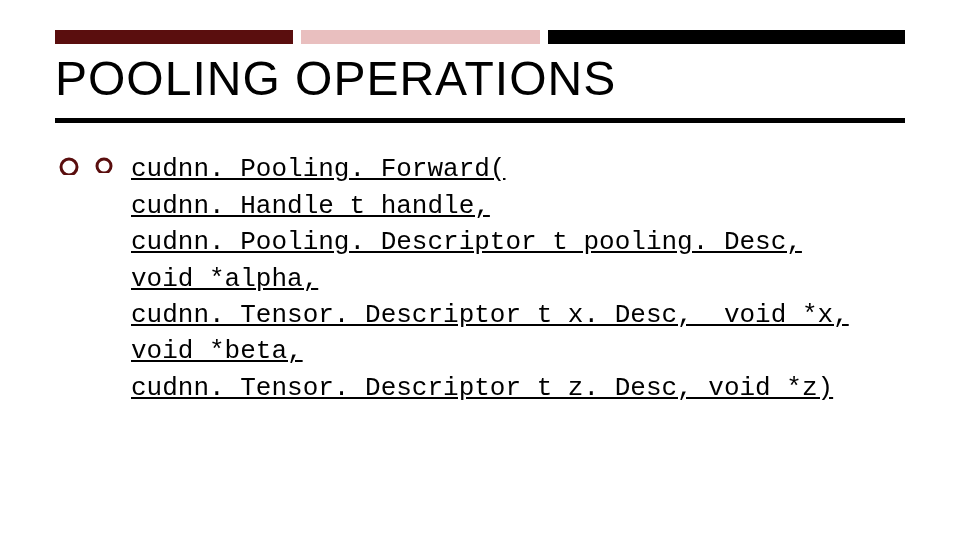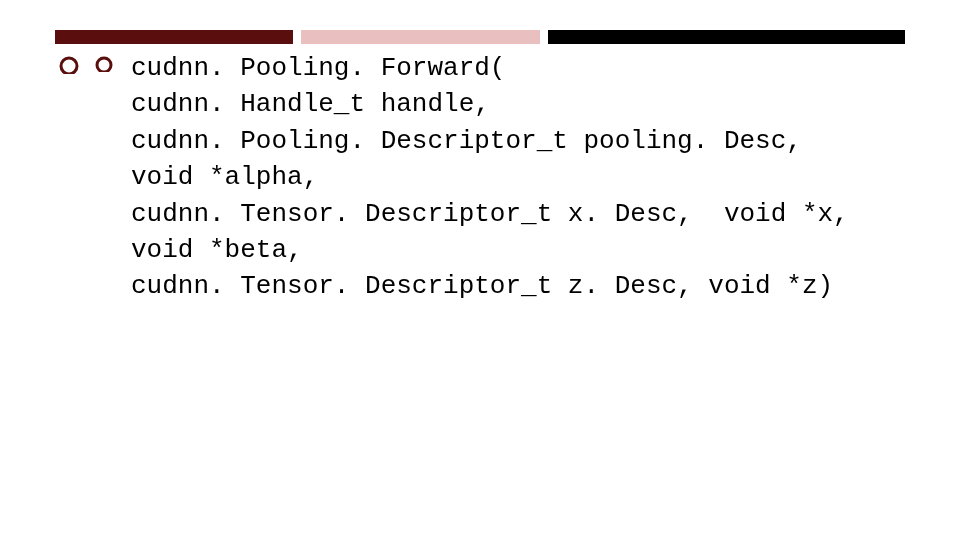--- a/index.html
+++ b/index.html
@@ -51,38 +51,42 @@
   }
   .lvl1>li>.bullet-icon{
     position:absolute;left:0;top:4px;
   }
   .lvl2>li{
     position:relative;
     padding-left:36px;
     font-size:26px;
     line-height:1.4;
     font-family:"Courier New",Courier,monospace;
+    text-decoration:underline;
   }
   .lvl2>li>.bullet-icon{
     position:absolute;left:0;top:4px;
   }
   .bullet-icon svg{display:block}
   .code{white-space:pre;font-family:"Courier New",Courier,monospace}
 </style>
 </head>
 <body>
 
 <div class="slide">
 
   <div class="topbars">
     <div class="bar a"></div>
     <div class="bar b"></div>
     <div class="bar c"></div>
   </div>
 
+  <div class="title-wrap">
+    <h1 class="title">POOLING OPERATIONS</h1>
+  </div>
 
   <div class="body">
     <ul class="lvl1">
       <li>
         <span class="bullet-icon">
           <svg width="20" height="20">
               <circle cx="10" cy="12" r="8" fill="none" stroke="#5a0e0e" stroke-width="3"></circle>
             </svg>
         </span>
 

